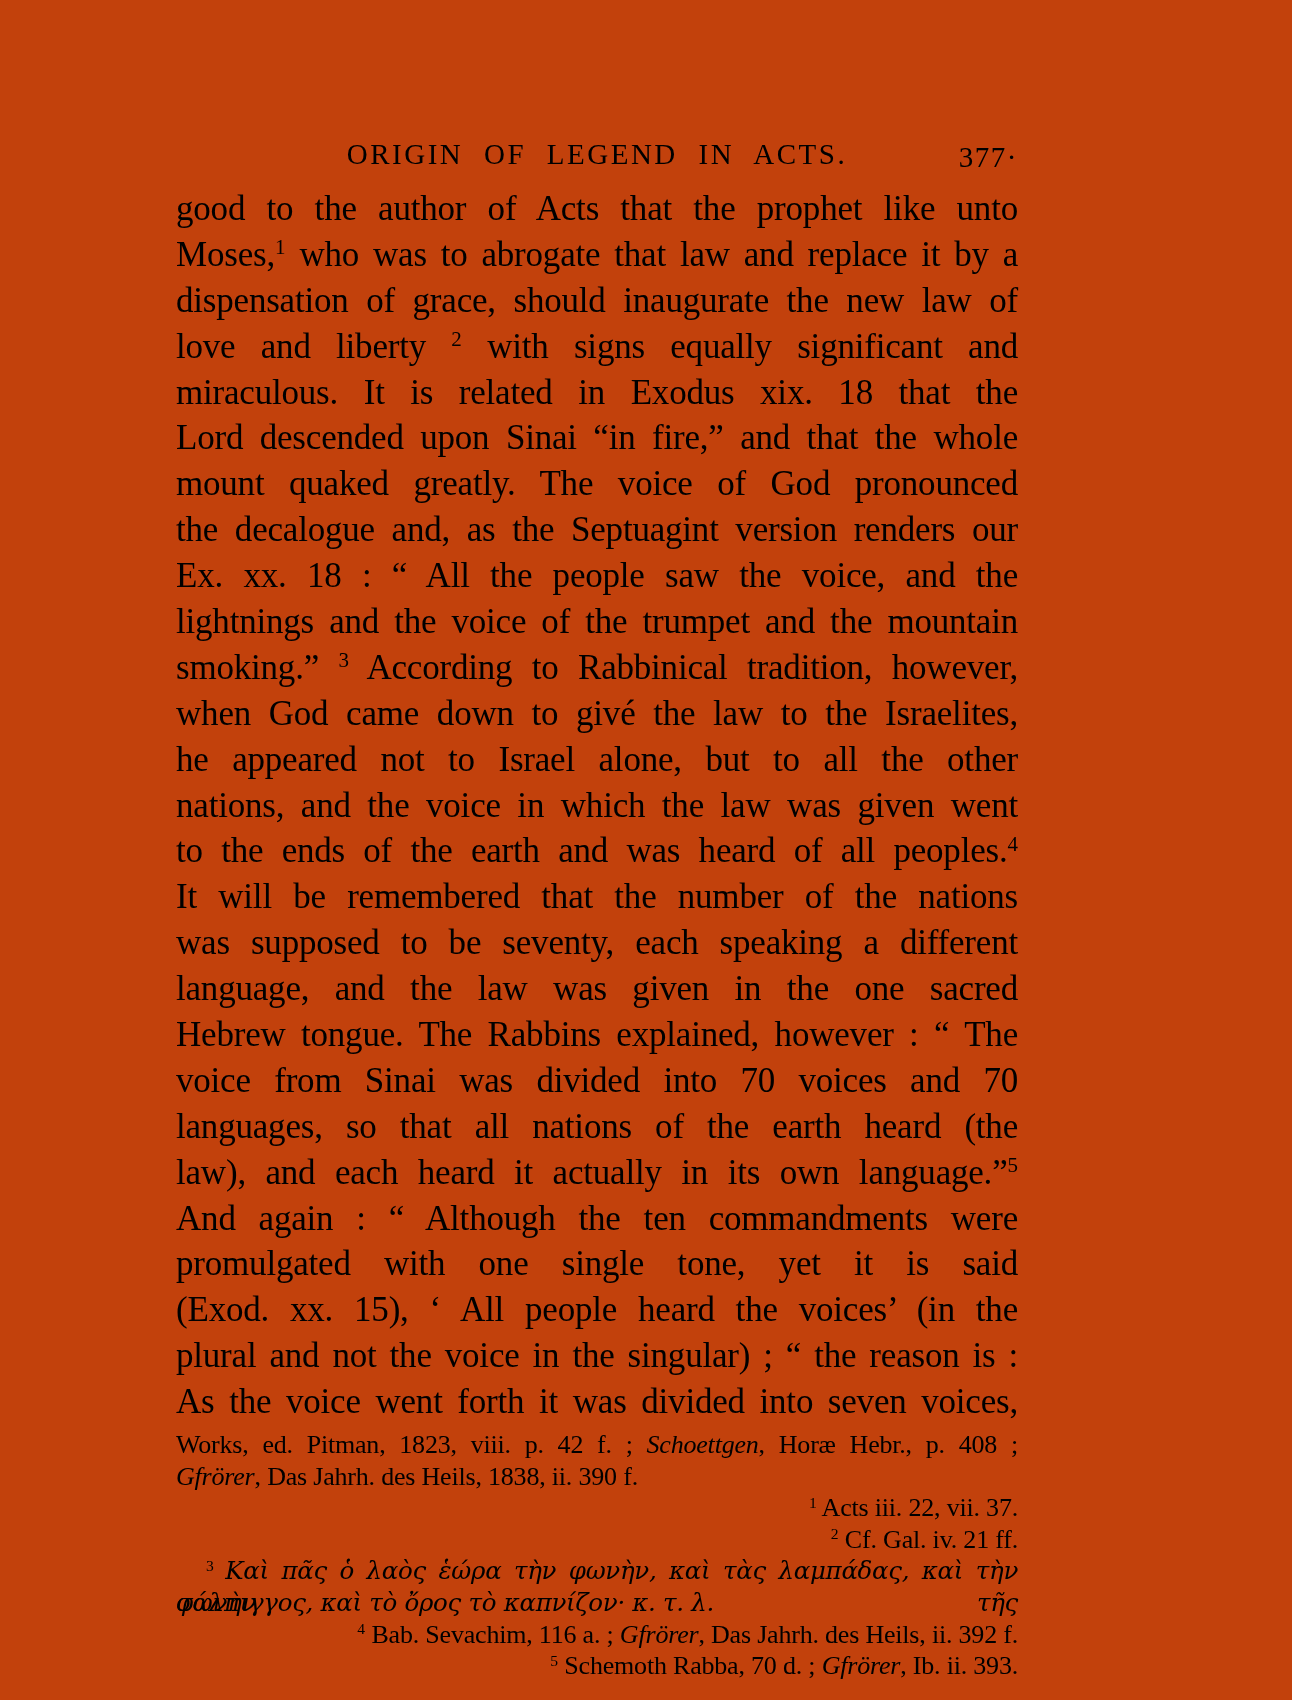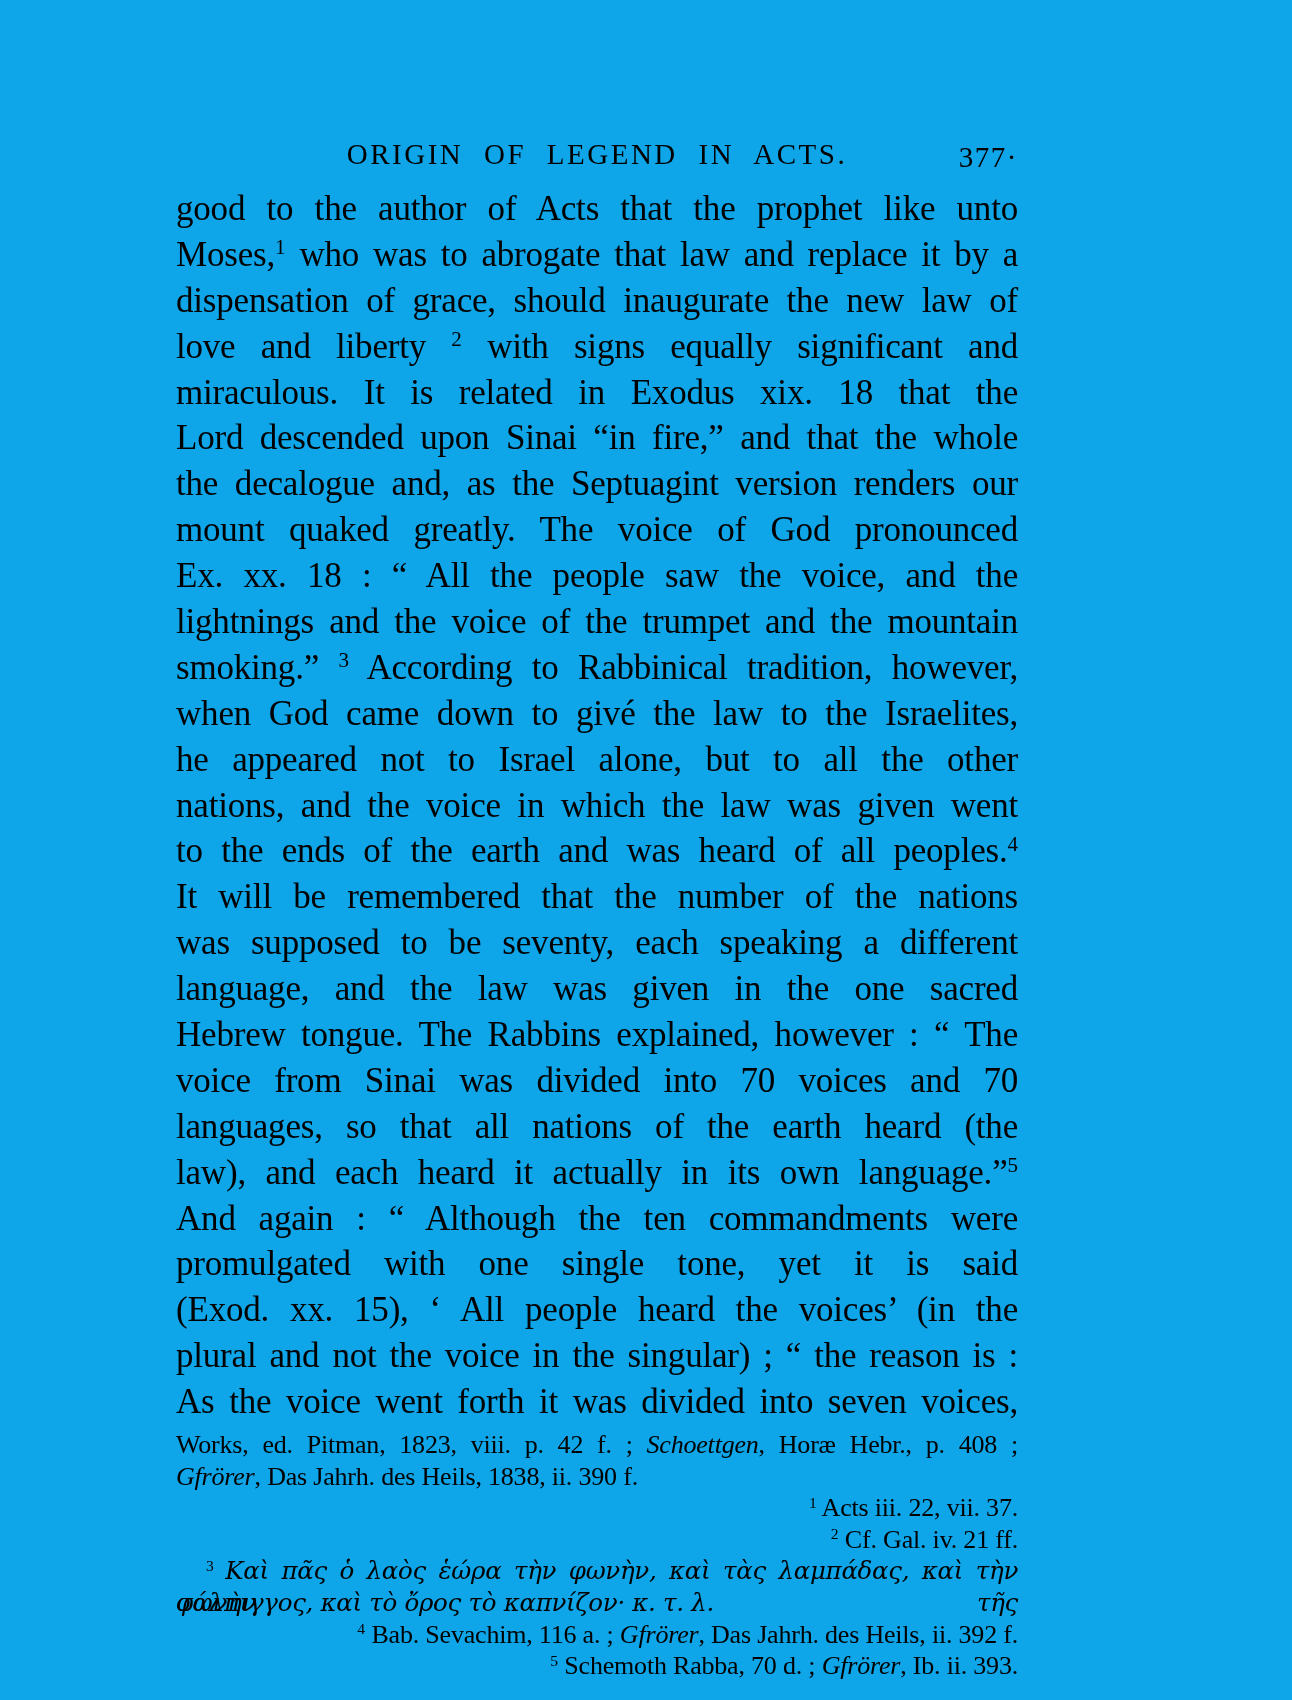--- a/index.html
+++ b/index.html
@@ -1,19 +1,19 @@
 <!DOCTYPE html>
 <html><head>
 <meta charset="utf-8">
 <style>
   html,body{margin:0;padding:0;background:#ffffff;}
   .page{
     position:relative;
     width:1292px;height:1700px;
-    background:#0ea5e9;
+    background:#c2410c;
     color:#000;
     font-family:"Liberation Serif","DejaVu Serif",serif;
     overflow:hidden;
   }
   
   .running-header{
     position:absolute;left:176px;top:138px;width:842px;height:36px;
   }
   .running-title{
     position:absolute;left:0;right:0;top:0;
@@ -82,22 +82,22 @@
     <div class="page-number">377·</div>
   </div>
 
   <div class="body-text" id="body-text">
       <div class="body-line">good to the author of Acts that the prophet like unto</div>
       <div class="body-line">Moses,<sup>1</sup> who was to abrogate that law and replace it by a</div>
       <div class="body-line">dispensation of grace, should inaugurate the new law of</div>
       <div class="body-line">love and liberty <sup>2</sup> with signs equally significant and</div>
       <div class="body-line">miraculous.  It is related in Exodus xix. 18 that the</div>
       <div class="body-line">Lord descended upon Sinai “in fire,” and that the whole</div>
+      <div class="body-line">mount quaked greatly.  The voice of God pronounced</div>
       <div class="body-line">the decalogue and, as the Septuagint version renders our</div>
-      <div class="body-line">mount quaked greatly.  The voice of God pronounced</div>
       <div class="body-line">Ex. xx. 18 : “ All the people saw the voice, and the</div>
       <div class="body-line">lightnings and the voice of the trumpet and the mountain</div>
       <div class="body-line">smoking.” <sup>3</sup>  According to Rabbinical tradition, however,</div>
       <div class="body-line">when God came down to givé the law to the Israelites,</div>
       <div class="body-line">he appeared not to Israel alone, but to all the other</div>
       <div class="body-line">nations, and the voice in which the law was given went</div>
       <div class="body-line">to the ends of the earth and was heard of all peoples.<sup>4</sup></div>
       <div class="body-line">It will be remembered that the number of the nations</div>
       <div class="body-line">was supposed to be seventy, each speaking a different</div>
       <div class="body-line">language, and the law was given in the one sacred</div>

